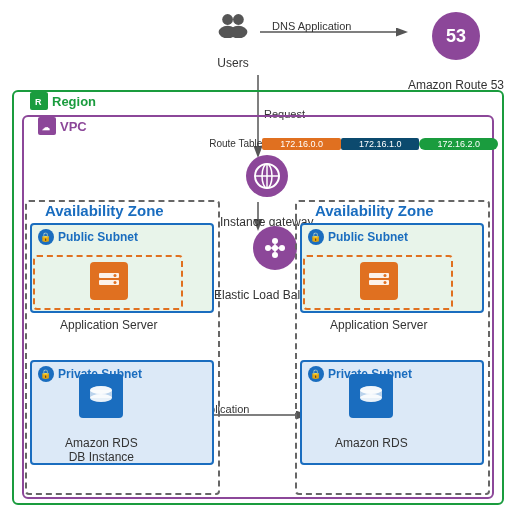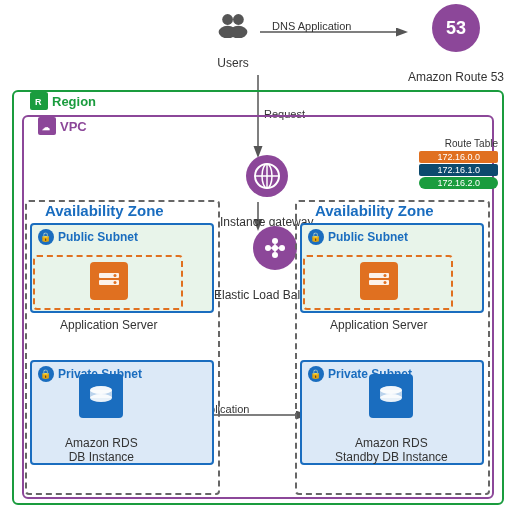--- a/index.html
+++ b/index.html
@@ -179,21 +179,21 @@
     }
 
     
     .users-icon {
       top: 10px;
       left: 215px;
     }
 
     
     .route53-icon {
-      top: 4px;
+      top: 12px;
       right: 12px;
       justify-content: space-between;
     }
 
     
     .igw-icon {
       top: 155px;
       left: 220px;
     }
 
@@ -232,21 +232,21 @@
       top: 374px;
       left: 335px;
     }
 
     
     .route-table {
       position: absolute;
       top: 138px;
       right: 18px;
       display: flex;
-      flex-direction: column;
+      flex-direction: row;
       align-items: flex-end;
       margin-left: 30px;
     }
     .route-entry {
       font-size: 9px;
       color: white;
       padding: 1px 18px;
       margin-bottom: 1px;
       border-radius: 2px;
       min-width: 70px;
@@ -557,17 +557,16 @@
     <div class="rds-square">
       <svg width="28" height="28" viewBox="0 0 28 28">
         <ellipse cx="14" cy="8" rx="11" ry="4" fill="white" opacity="0.9"></ellipse>
         <rect x="3" y="8" width="22" height="8" fill="white" opacity="0.7"></rect>
         <ellipse cx="14" cy="16" rx="11" ry="4" fill="white" opacity="0.9"></ellipse>
         <ellipse cx="14" cy="8" rx="11" ry="4" fill="white" opacity="0.3"></ellipse>
       </svg>
     </div>
     <div class="icon-label">
       <div>Amazon RDS</div>
-      <div>Standby DB Instance</div>
     </div>
   </div>
 
 </div>
 
 </body></html>

